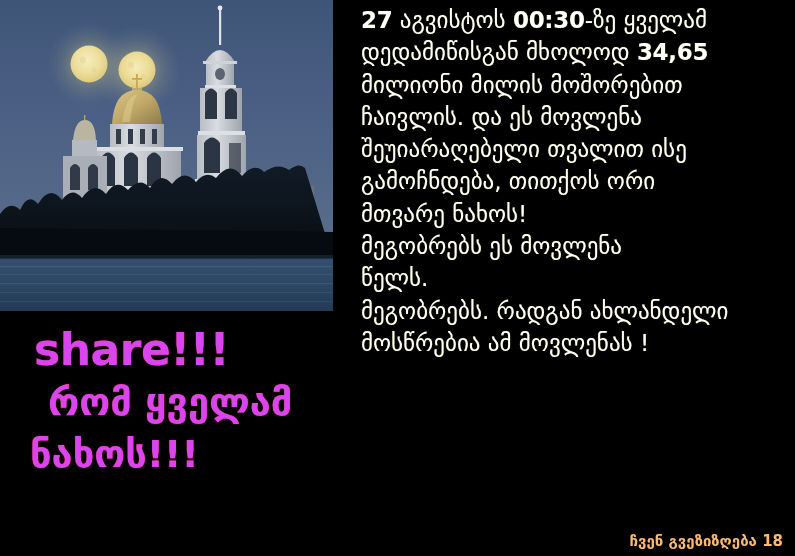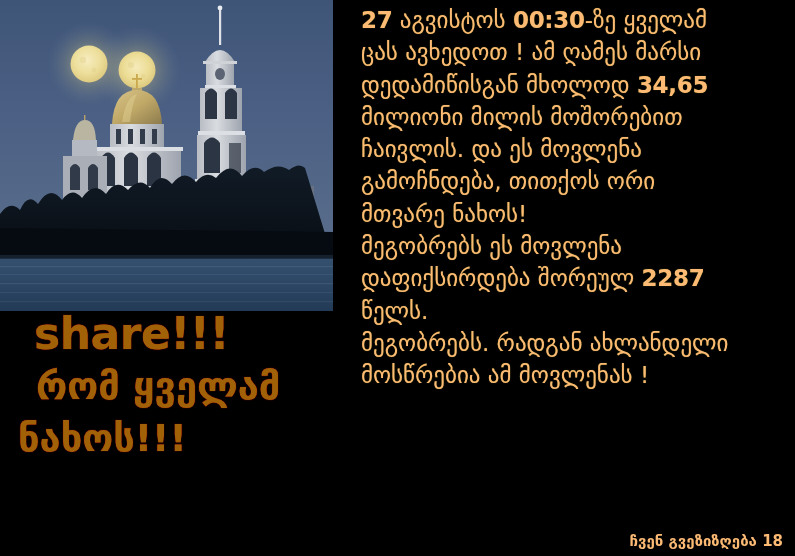--- a/index.html
+++ b/index.html
@@ -30,53 +30,54 @@
     height: 311px;
     overflow: hidden;
     background: #3f5372;
   }
   #photo svg { display: block; }
 
   
   #share-block {
     position: absolute;
     left: 0px;
-    top: 308px;
+    top: 324px;
     width: 340px;
     height: 170px;
-    color: #a16207;
+    color: #d946ef;
   }
   .share-line {
     margin: 0;
     padding: 0 0 0 34px;
     white-space: nowrap;
     font-weight: bold;
     text-shadow: 0 0 1px #dd1111;
   }
   #share-en {
     font-family: "DejaVu Sans", "Liberation Sans", sans-serif;
     font-size: 44px;
     line-height: 52px;
     letter-spacing: -0.5px;
   }
   #share-ka-1, #share-ka-2 {
     font-family: "DejaVu Sans", "Liberation Sans", sans-serif;
     font-size: 38px;
     line-height: 52px;
+    margin-left: 12px;
   }
   #share-ka-1 { padding-left: 36px; }
   #share-ka-2 { padding-left: 18px; }
 
   
   #message {
     position: absolute;
     left: 361px;
     top: 4px;
     width: 430px;
-    color: #fdba74;
+    color: #ffffff;
   }
   .msg-line {
     margin: 0;
     padding: 0;
     font-family: "DejaVu Sans", "Liberation Sans", sans-serif;
     font-size: 23px;
     line-height: 32.3px;
     white-space: nowrap;
     font-weight: normal;
     text-shadow: 0 0 1px rgba(237,237,44,0.45);
@@ -244,28 +245,27 @@
   </div>
 
   <div id="share-block">
     <div class="share-line" id="share-en">share!!!</div>
     <div class="share-line" id="share-ka-1">რომ ყველამ</div>
     <div class="share-line" id="share-ka-2">ნახოს!!!</div>
   </div>
 
   <div id="message">
       <div class="msg-line"><b>27</b><span> აგვისტოს </span><b>00:30</b><span>-ზე ყველამ</span></div>
-      <div class="msg-line"><span>ცას ავხედოთ ! ამ ღამეს მარსი</span></div>
       <div class="msg-line"><span>დედამიწისგან მხოლოდ </span><b>34,65</b></div>
       <div class="msg-line"><span>მილიონი მილის მოშორებით</span></div>
       <div class="msg-line"><span>ჩაივლის. და ეს მოვლენა</span></div>
+      <div class="msg-line"><span>შეუიარაღებელი თვალით ისე</span></div>
       <div class="msg-line"><span>გამოჩნდება, თითქოს ორი</span></div>
       <div class="msg-line"><span>მთვარე ნახოს!</span></div>
       <div class="msg-line"><span>მეგობრებს ეს მოვლენა</span></div>
-      <div class="msg-line"><span>დაფიქსირდება შორეულ </span><b>2287</b></div>
       <div class="msg-line"><span>წელს.</span></div>
       <div class="msg-line"><span>მეგობრებს. რადგან ახლანდელი</span></div>
       <div class="msg-line"><span>მოსწრებია ამ მოვლენას !</span></div>
     </div>
 
   <div id="credit">ჩვენ გვეზიზღება 18</div>
 
 </div>
 
 </body></html>

